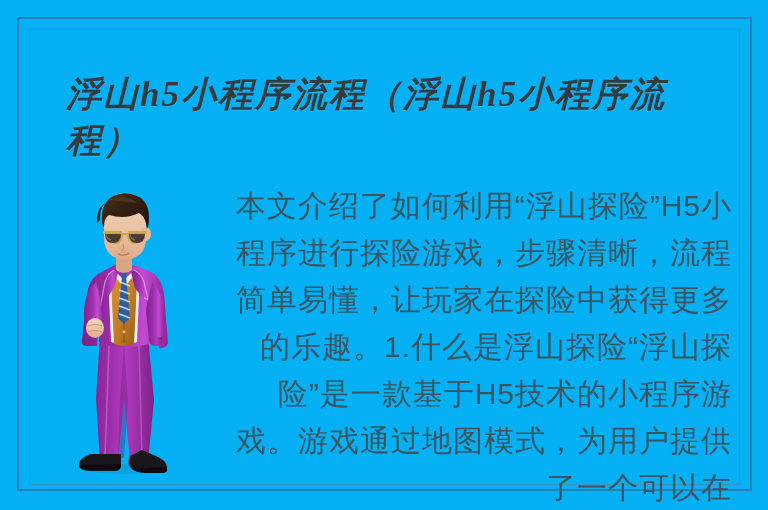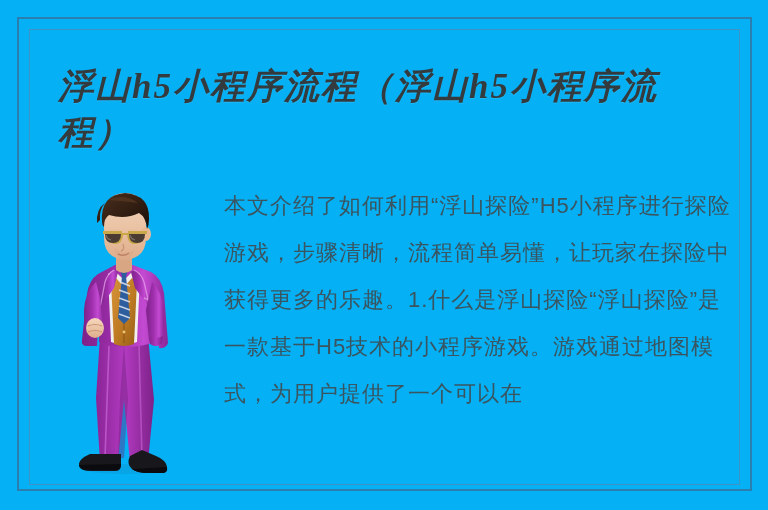--- a/index.html
+++ b/index.html
@@ -44,44 +44,44 @@
     box-sizing: border-box;
     pointer-events: none;
   }
 
   
   .title {
     position: absolute;
     left: 50px;
     top: 56px;
     width: 670px;
-    margin: 8px;
+    margin: 16px;
     font-family: "Liberation Serif", "DejaVu Serif", serif;
     font-size: 35px;
     line-height: 46px;
     font-weight: 700;
     font-style: italic;
     letter-spacing: 2px;
     color: #333b3f;
     text-shadow: 0 1px 0 rgba(255,255,255,0.10);
   }
 
   
   .body-copy {
     position: absolute;
     left: 224px;
     top: 182px;
     width: 508px;
     margin: 0;
     font-family: "Liberation Sans", "DejaVu Sans", sans-serif;
-    font-size: 22px;
+    font-size: 30px;
     line-height: 47px;
     letter-spacing: 1px;
     color: #3a5560;
-    text-align: left;
+    text-align: right;
     word-break: break-all;
   }
 
   
   .character {
     position: absolute;
     left: 62px;
     top: 186px;
     width: 126px;
     height: 288px;

